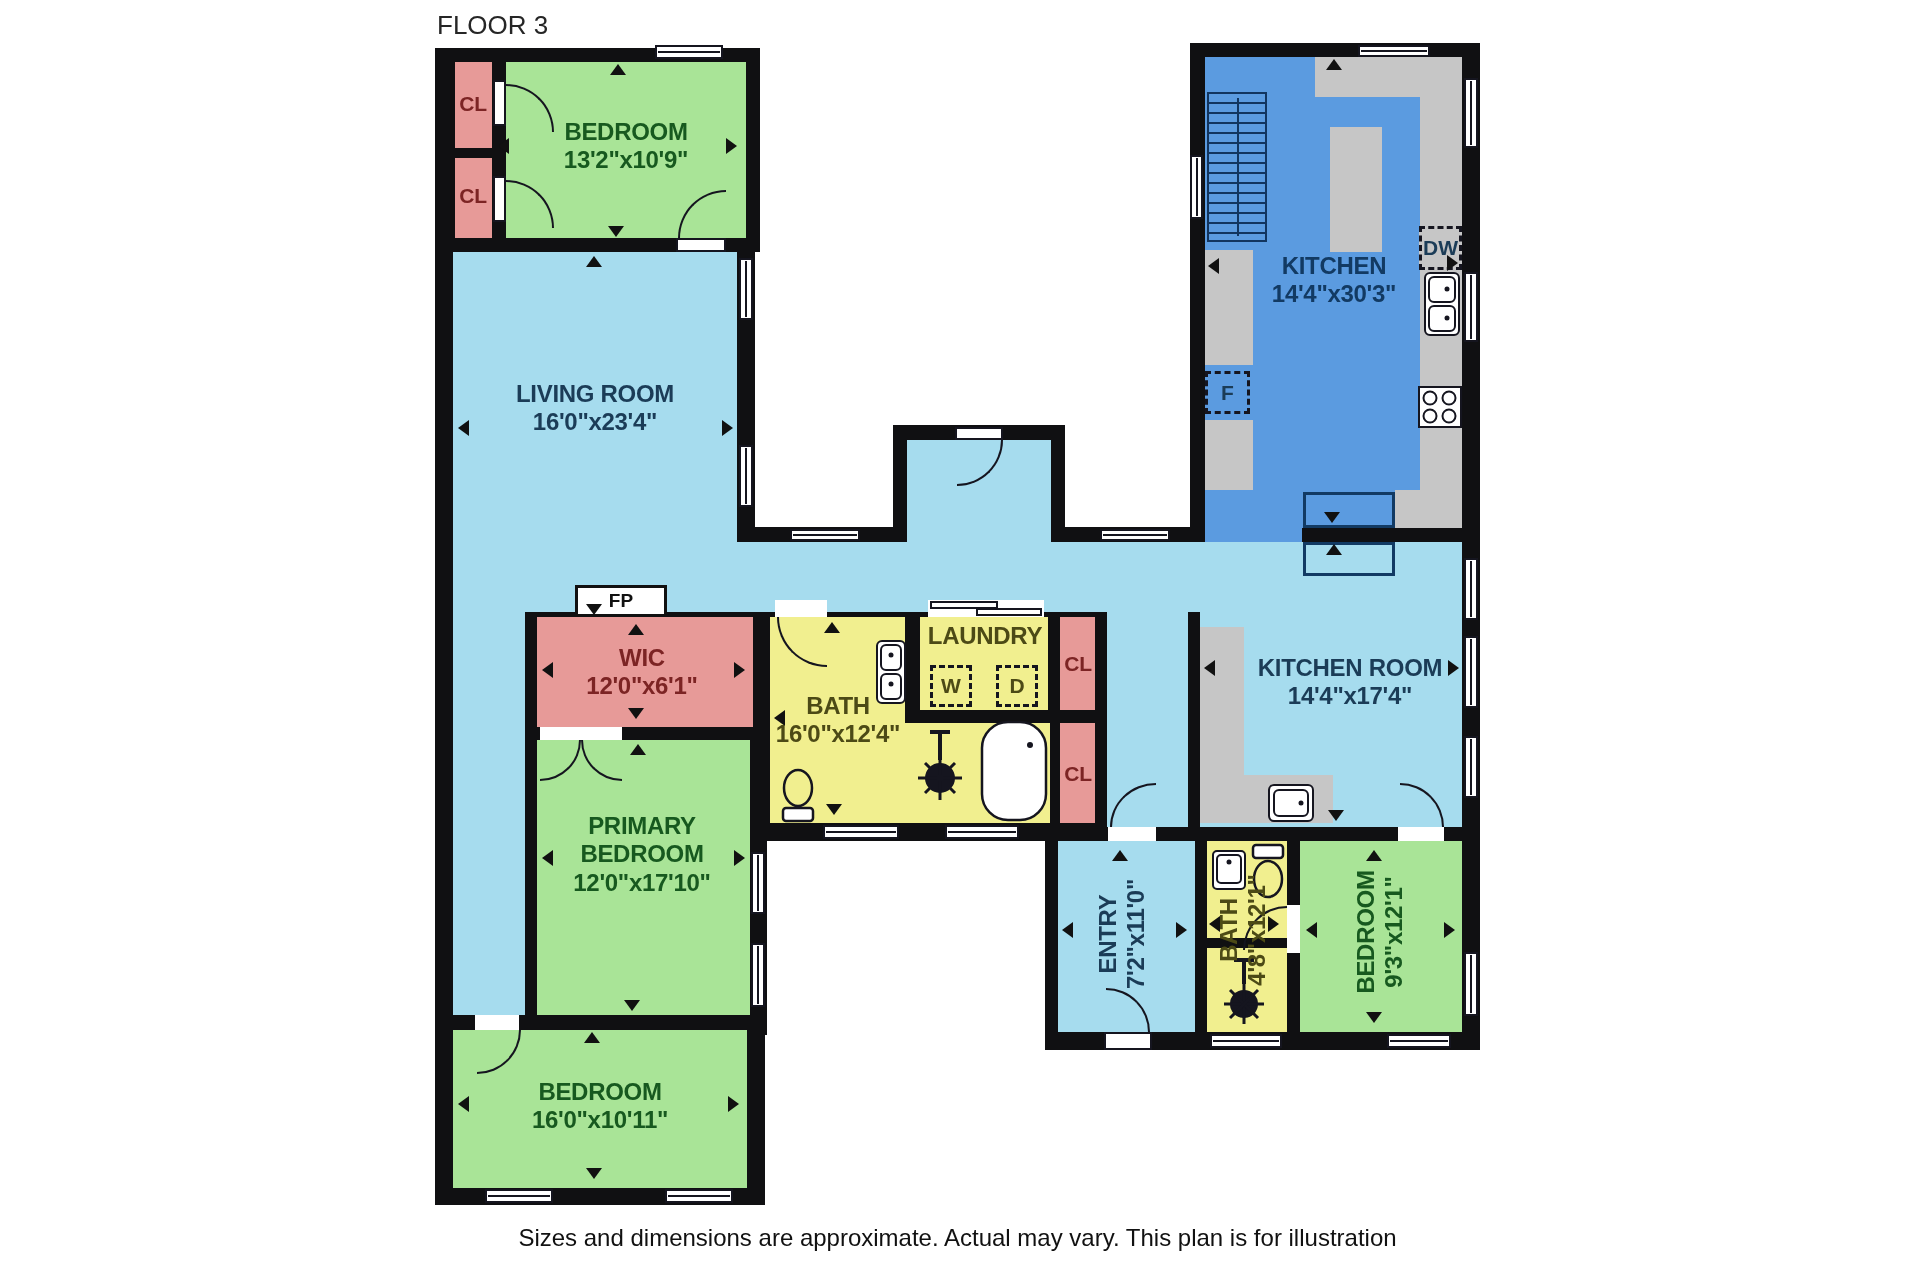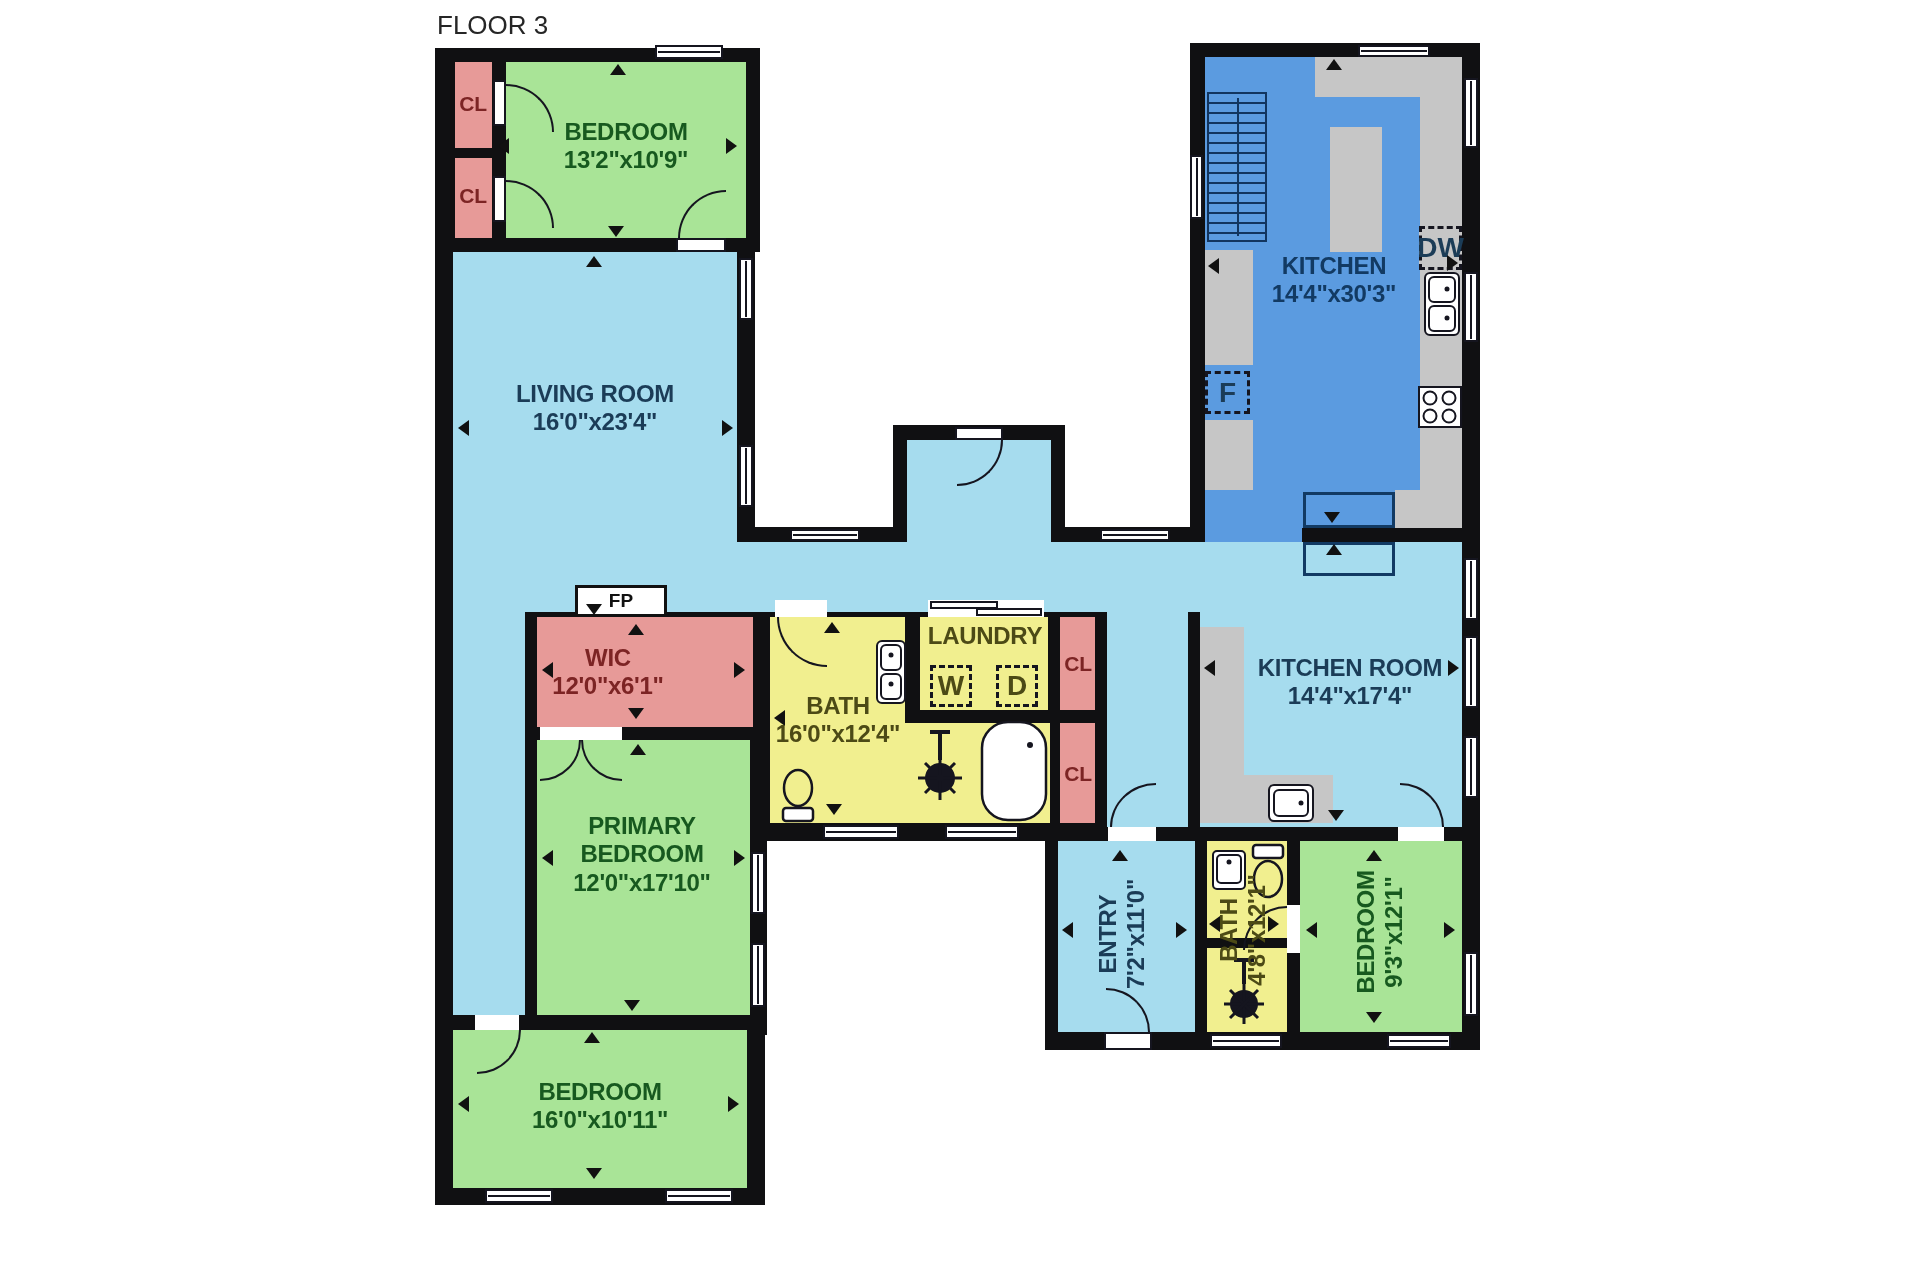--- a/index.html
+++ b/index.html
@@ -29,21 +29,21 @@
   .arc.bl{border-bottom:2px solid #15151f;border-left:2px solid #15151f;border-bottom-left-radius:100% 100%;}
   .arc.br{border-bottom:2px solid #15151f;border-right:2px solid #15151f;border-bottom-right-radius:100% 100%;}
   .lab{position:absolute;text-align:center;font-weight:bold;letter-spacing:-0.3px;line-height:1.18;
        white-space:nowrap;font-size:24px;transform:translateX(-50%);}
   .lab .dm{font-weight:bold;}
   .rot{transform:translate(-50%,-50%) rotate(-90deg);}
   .c-blue{color:var(--text-blue);} .c-green{color:var(--text-green);}
   .c-red{color:var(--text-red);} .c-yel{color:var(--text-yellow);}
   .small{font-size:21px;}
   .dash{position:absolute;border:3px dashed #15151f;box-sizing:border-box;display:flex;align-items:center;
-        justify-content:center;font-weight:bold;font-size:28px;}
+        justify-content:center;font-weight:bold;font-size:21px;}
   .box{position:absolute;border:3px solid #123a63;box-sizing:border-box;}
   .hdr{position:absolute;font-size:26px;color:#262626;letter-spacing:0;}
   .ftr{position:absolute;left:435px;width:1045px;text-align:center;font-size:24px;color:#111;}
   .stairs{position:absolute;left:1207px;top:92px;width:60px;height:150px;border:2px solid #12355f;box-sizing:border-box;
           background:repeating-linear-gradient(to bottom,transparent 0,transparent 8px,#12355f 8px,#12355f 10px);}
   .stairs::after{content:"";position:absolute;left:50%;top:4px;bottom:4px;border-left:2px solid #12355f;}
   .fpbox{position:absolute;left:575px;top:585px;width:92px;height:32px;background:#fff;border:3px solid #111;
          box-sizing:border-box;text-align:center;font-weight:bold;font-size:19px;color:#111;line-height:26px;}
   svg{position:absolute;overflow:visible;}
 </style>
@@ -300,21 +300,21 @@
     <div>CL</div>
   </div>
   <div class="lab c-blue" style="left:595px;top:380px;">
     <div>LIVING ROOM</div>
     <div class="dm">16'0"x23'4"</div>
   </div>
   <div class="lab" style="left:1334px;top:252px;color:#123a63;">
     <div>KITCHEN</div>
     <div class="dm">14'4"x30'3"</div>
   </div>
-  <div class="lab c-red" style="left:608px;top:644px;">
+  <div class="lab c-red" style="left:642px;top:644px;">
     <div>WIC</div>
     <div class="dm">12'0"x6'1"</div>
   </div>
   <div class="lab c-yel" style="left:838px;top:692px;">
     <div>BATH</div>
     <div class="dm">16'0"x12'4"</div>
   </div>
   <div class="lab c-yel" style="left:985px;top:622px;">
     <div>LAUNDRY</div>
   </div>
@@ -343,14 +343,15 @@
   </div>
   <div class="lab c-yel rot" style="left:1243px;top:930px;">
     <div>BATH</div>
     <div class="dm">4'8"x12'1"</div>
   </div>
   <div class="lab c-green rot" style="left:1380px;top:932px;">
     <div>BEDROOM</div>
     <div class="dm">9'3"x12'1"</div>
   </div>
 
+  <div class="ftr" style="top:1224px;">Sizes and dimensions are approximate. Actual may vary. This plan is for illustration</div>
 
 </div>
 
 </body></html>

